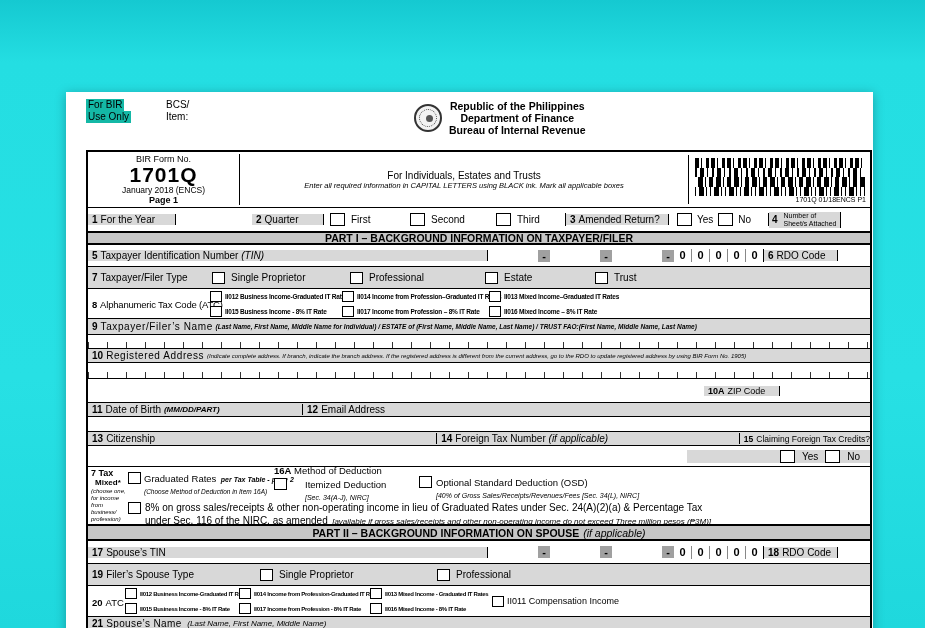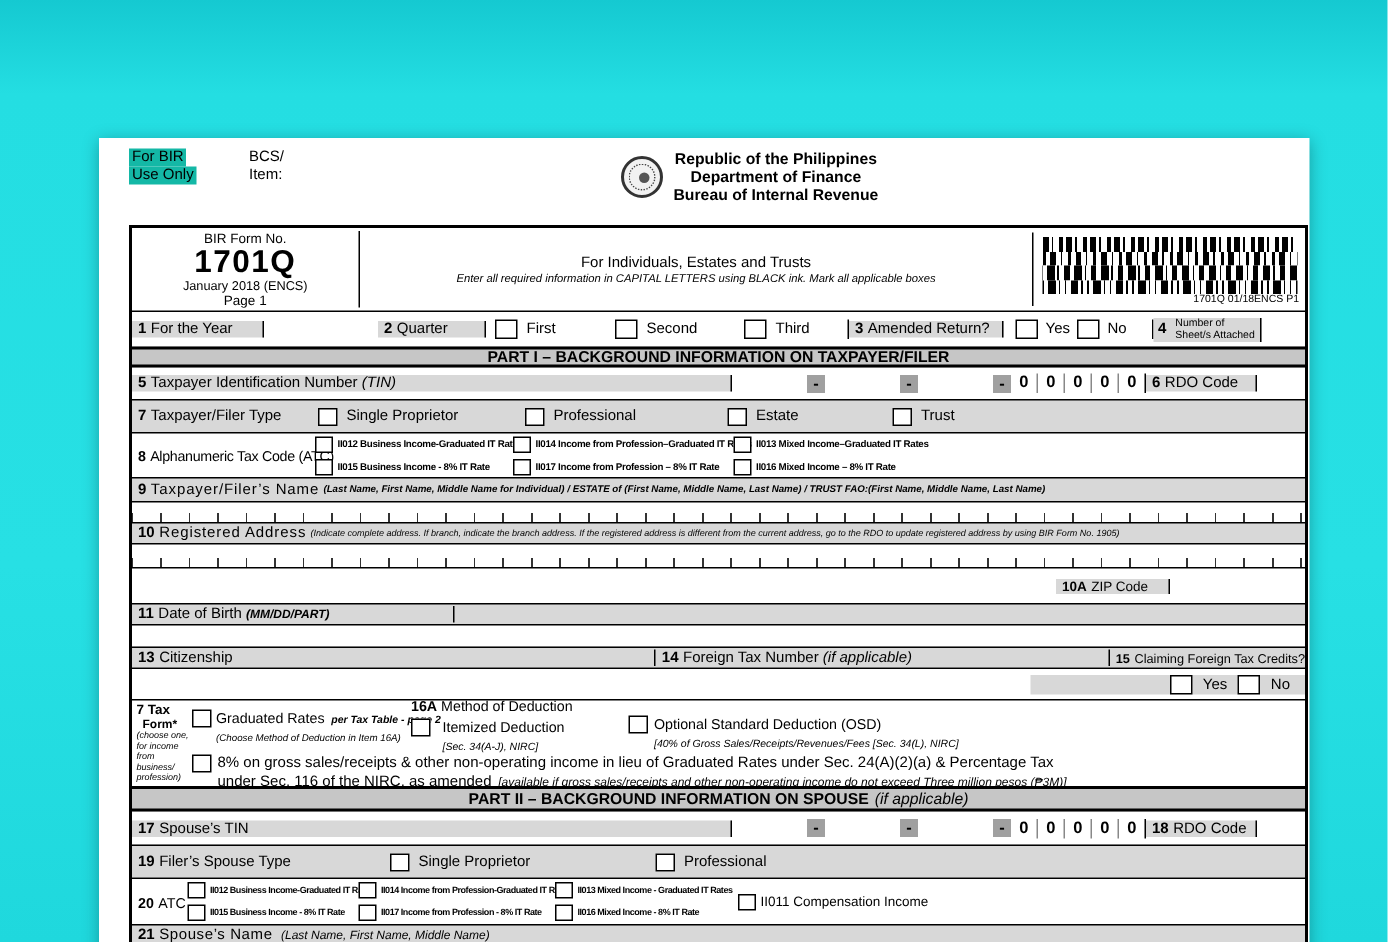--- a/index.html
+++ b/index.html
@@ -72,21 +72,21 @@
     </div>
   </div>
 
   <div class="ft">
 
     <div class="r" style="height:55px">
       <div class="c br hdrc" style="width:152px">
         <div style="font-size:9px">BIR Form No.</div>
         <div style="font-size:21px;font-weight:700;letter-spacing:1px;line-height:21px">1701Q</div>
         <div style="font-size:8.5px">January 2018 (ENCS)</div>
-        <div style="font-size:9px;font-weight:400">Page 1</div>
+        <div style="font-size:9px;font-weight:700">Page 1</div>
       </div>
       <div class="c hdrc" style="flex:1">
         <div style="font-size:10px;font-weight:400;line-height:11px">For Individuals, Estates and Trusts</div>
         <div class="it" style="font-size:7.5px;line-height:9px">Enter all required information in CAPITAL LETTERS using BLACK ink. Mark all applicable boxes</div>
       </div>
       <div class="c" style="width:182px;border-left:1px solid #000;padding:3px 4px 1px 6px">
         <div style="height:38px;width:170px">
           <div class="bstrip" style="background:repeating-linear-gradient(90deg,#000 0 4px,#fff 4px 6px,#000 6px 7px,#fff 7px 11px,#000 11px 14px,#fff 14px 16px)"></div>
           <div class="bstrip" style="background:repeating-linear-gradient(90deg,#000 0 2px,#fff 2px 5px,#000 5px 9px,#fff 9px 12px,#000 12px 13px,#fff 13px 17px)"></div>
           <div class="bstrip" style="background:repeating-linear-gradient(90deg,#fff 0 3px,#000 3px 8px,#fff 8px 10px,#000 10px 11px,#fff 11px 14px,#000 14px 18px)"></div>
@@ -253,20 +253,24 @@
       </div>
       <div class="c comb" style="flex:1"></div>
     </div>
 
     <div class="r gl" style="height:14px">
       <div class="c br lab" style="width:215px">
         <span class="n">11</span>
         <span>Date of Birth</span>&nbsp;
         <span class="it" style="font-size:8px;font-weight:700">(MM/DD/PART)</span>
       </div>
+      <div class="c lab" style="flex:1">
+        <span class="n">12</span>
+        <span>Email Address</span>
+      </div>
     </div>
     <div class="r" style="height:15px">
       <div class="c br comb" style="width:215px">
         <span class="vd" style="left:71px"></span>
         <span class="vd" style="left:143px"></span>
       </div>
       <div class="c comb" style="flex:1"></div>
     </div>
 
     <div class="r gl" style="height:14px">
@@ -291,39 +295,39 @@
         <span class="cb cbL"></span>
         <span>Yes</span>
         <span class="cb cbL"></span>
         <span>No</span>
       </div>
     </div>
 
     <div class="r" style="height:58px">
       <div class="c" style="width:40px;padding:1px 0 0 3px;line-height:7px">
         <div style="font-size:9px;font-weight:700"><span>7</span> <span>Tax</span></div>
-        <div style="font-size:8px;font-weight:700;padding-left:4px;margin-top:2px">Form*</div>
+        <div style="font-size:8px;font-weight:700;padding-left:4px;margin-top:2px">Mixed*</div>
         <div class="it" style="font-size:6px;margin-top:2px">(choose one,</div>
         <div class="it" style="font-size:6px">for income</div>
         <div class="it" style="font-size:6px">from business/</div>
         <div class="it" style="font-size:6px">profession)</div>
       </div>
       <div class="c" style="flex:1">
         <div style="display:flex;height:34px">
           <div class="c" style="width:146px;display:flex;gap:3px;padding-top:8px">
             <span class="cb"></span>
             <span style="line-height:9px;white-space:nowrap">
               <span style="font-size:9.5px">Graduated Rates</span>
               <span class="it" style="font-size:7px;font-weight:700">per Tax Table - page 2</span><br>
               <span class="it" style="font-size:6.5px">(Choose Method of Deduction in Item 16A)</span>
             </span>
           </div>
           <div class="c" style="width:145px;padding-top:1px">
             <div style="font-size:9.5px;white-space:nowrap"><b>16A</b> <span>Method of Deduction</span></div>
-            <div style="display:flex;gap:8px;margin-top:2px">
+            <div style="display:flex;gap:18px;margin-top:2px">
               <span class="cb"></span>
               <span style="line-height:10px;white-space:nowrap">
                 <span style="font-size:9.5px">Itemized Deduction</span><br>
                 <span class="it" style="font-size:7px">[Sec. 34(A-J), NIRC]</span>
               </span>
             </div>
           </div>
           <div class="c" style="flex:1;padding-top:12px">
             <div style="display:flex;gap:4px">
               <span class="cb"></span>

